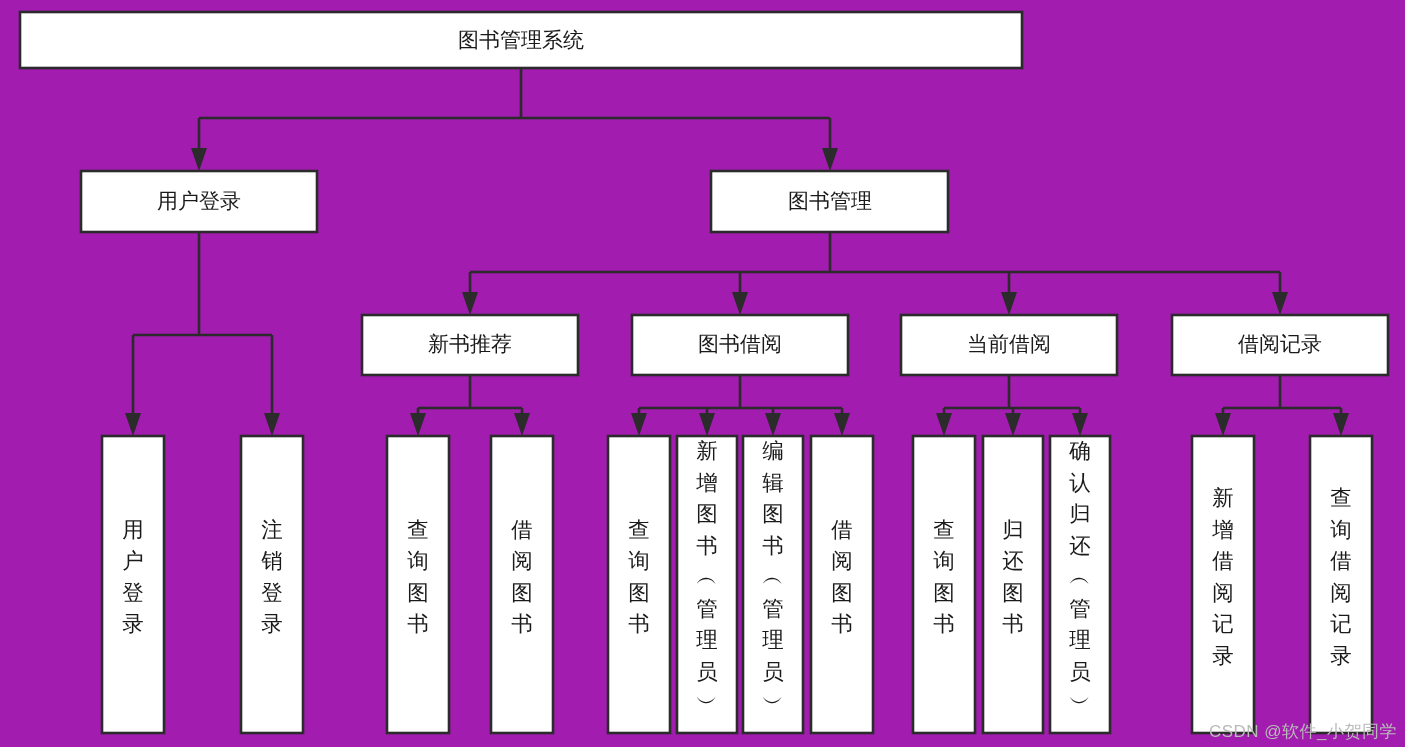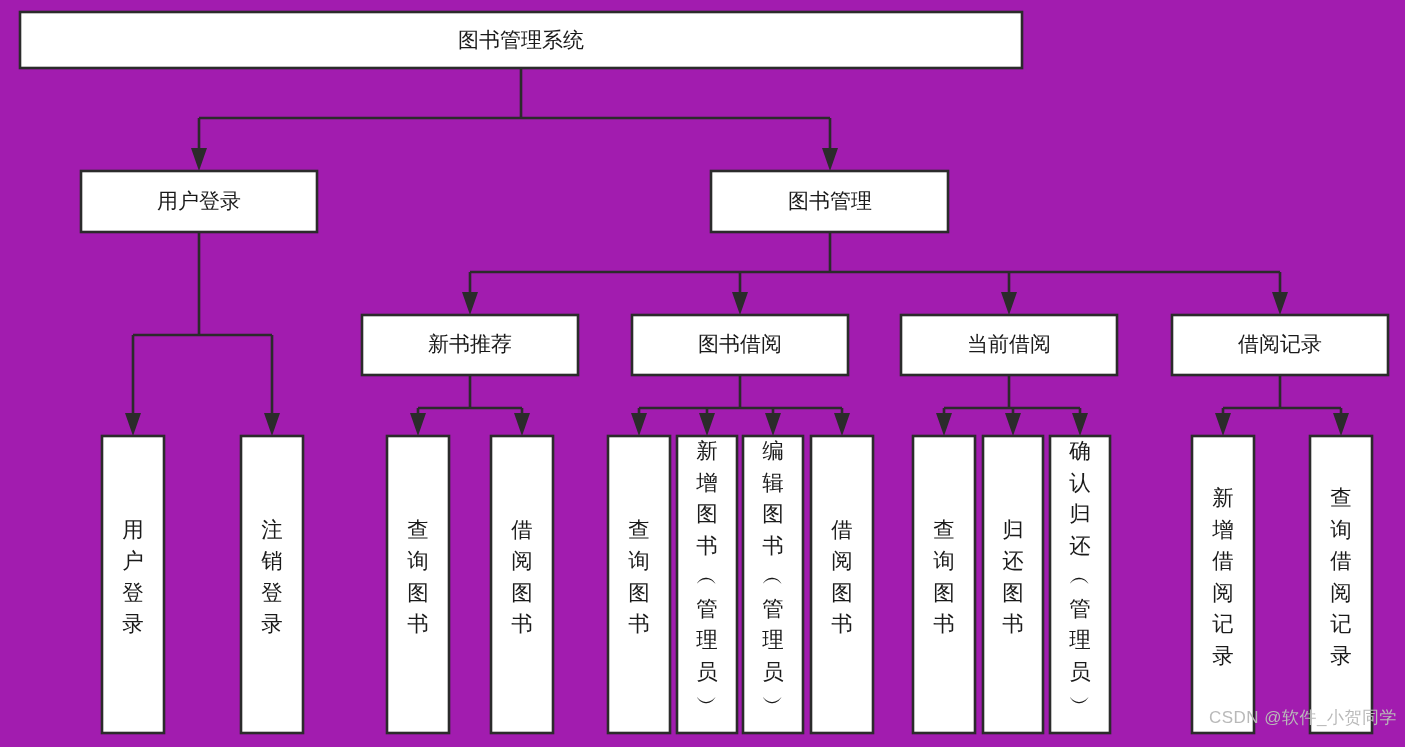--- a/index.html
+++ b/index.html
@@ -51,21 +51,21 @@
   }
   .node-label-vertical {
     fill: #1a1a1a;
     font-family: "Liberation Sans", "DejaVu Sans", sans-serif;
     font-size: 21.5px;
     text-anchor: middle;
   }
   .watermark {
     position: absolute;
     right: 8px;
-    bottom: 18px;
+    bottom: 4px;
     color: #b9b9b9;
     font-size: 17px;
     font-family: "Liberation Sans", "DejaVu Sans", sans-serif;
     letter-spacing: 0.5px;
     white-space: nowrap;
     user-select: none;
   }
 </style>
 </head>
 <body>

